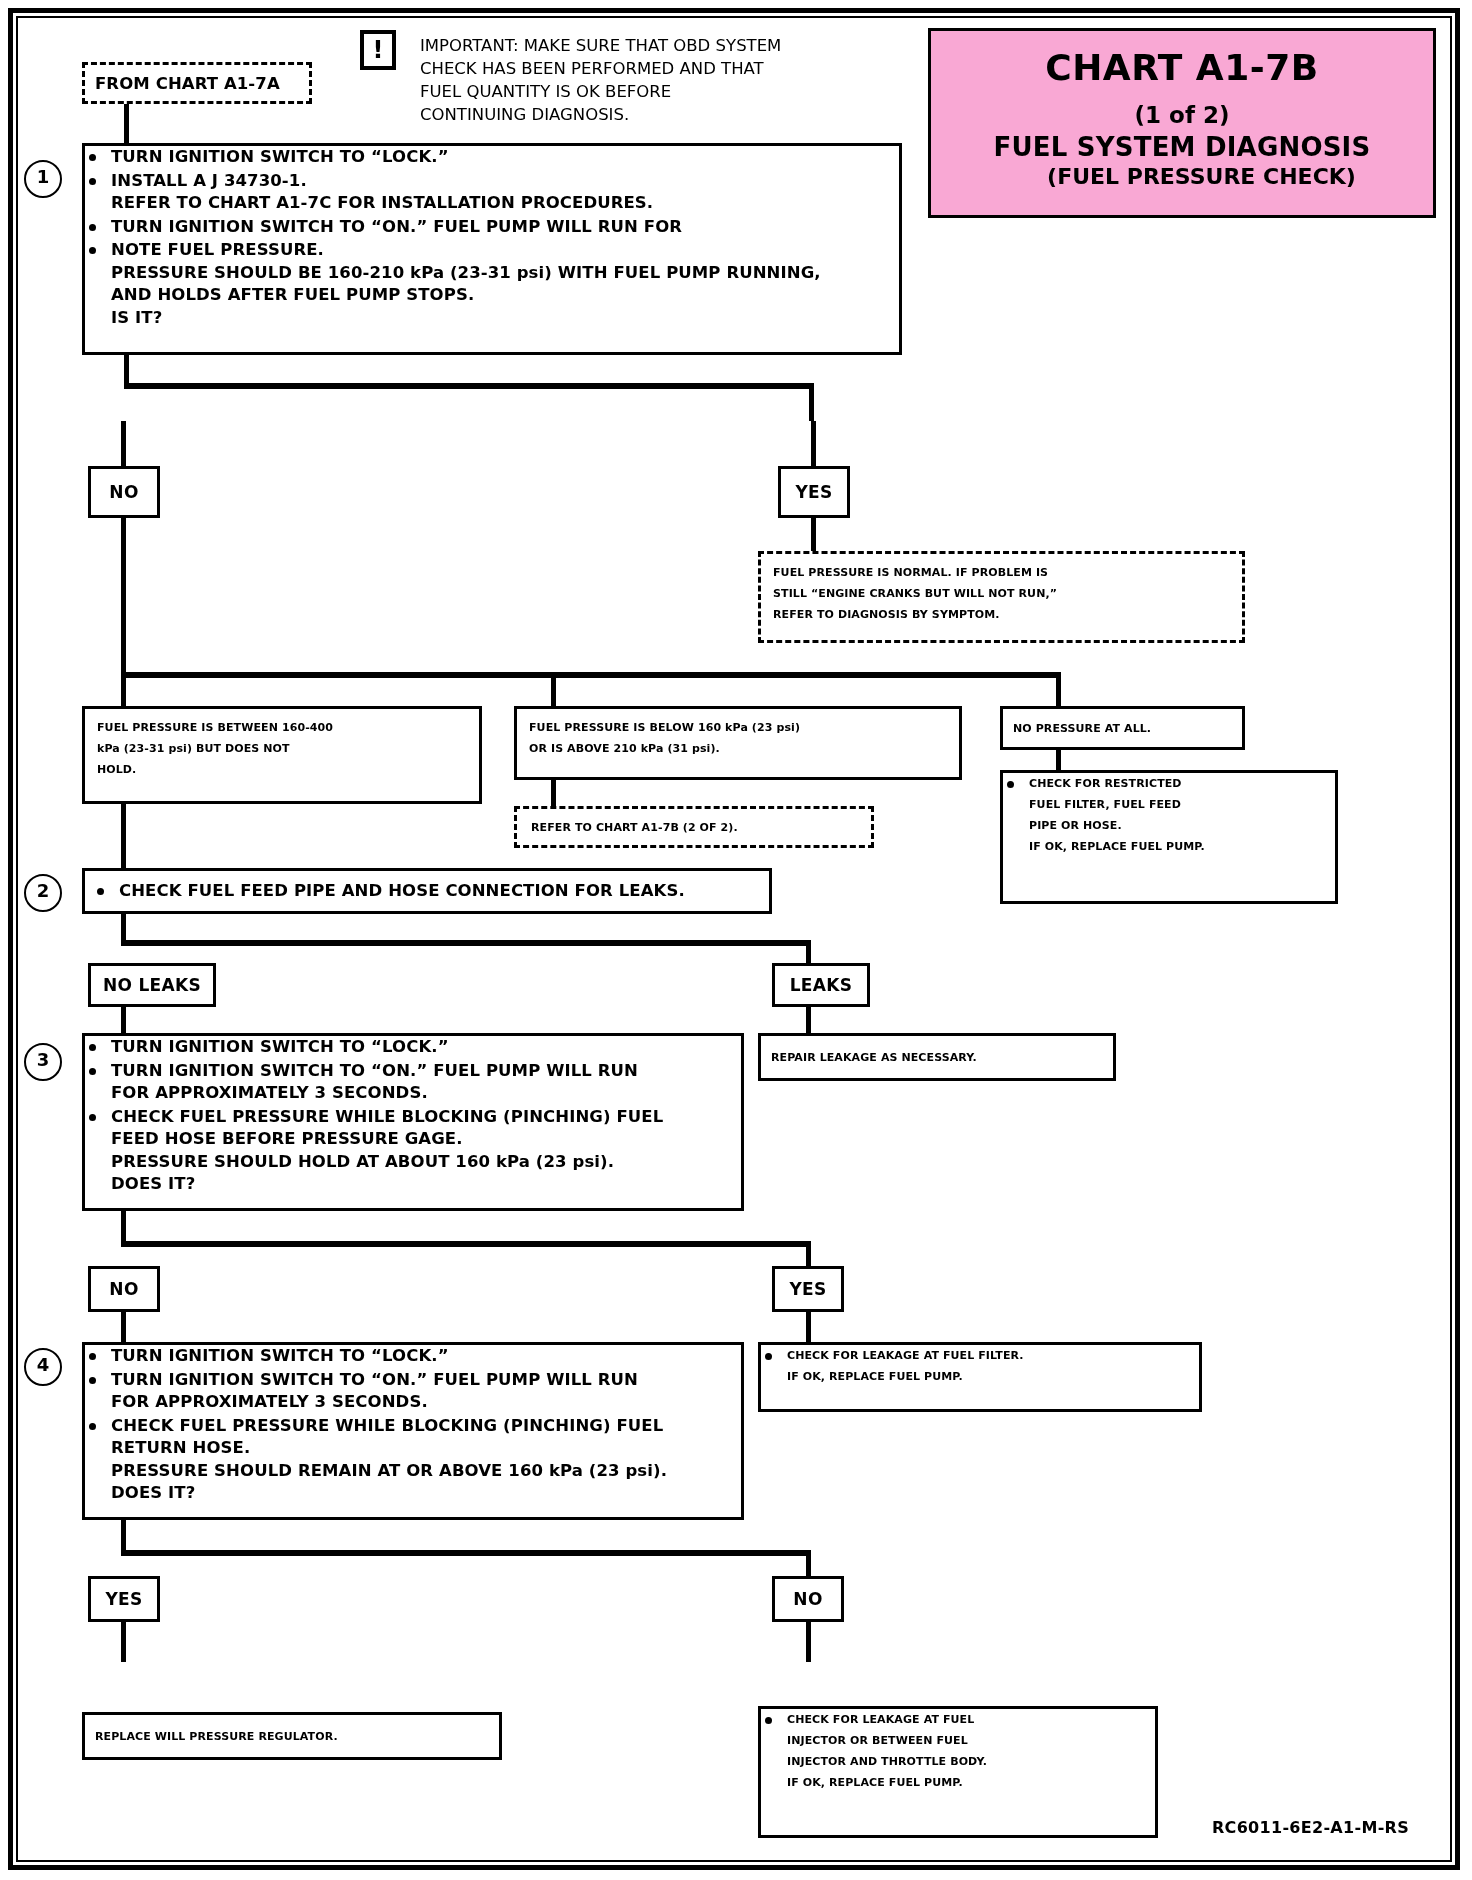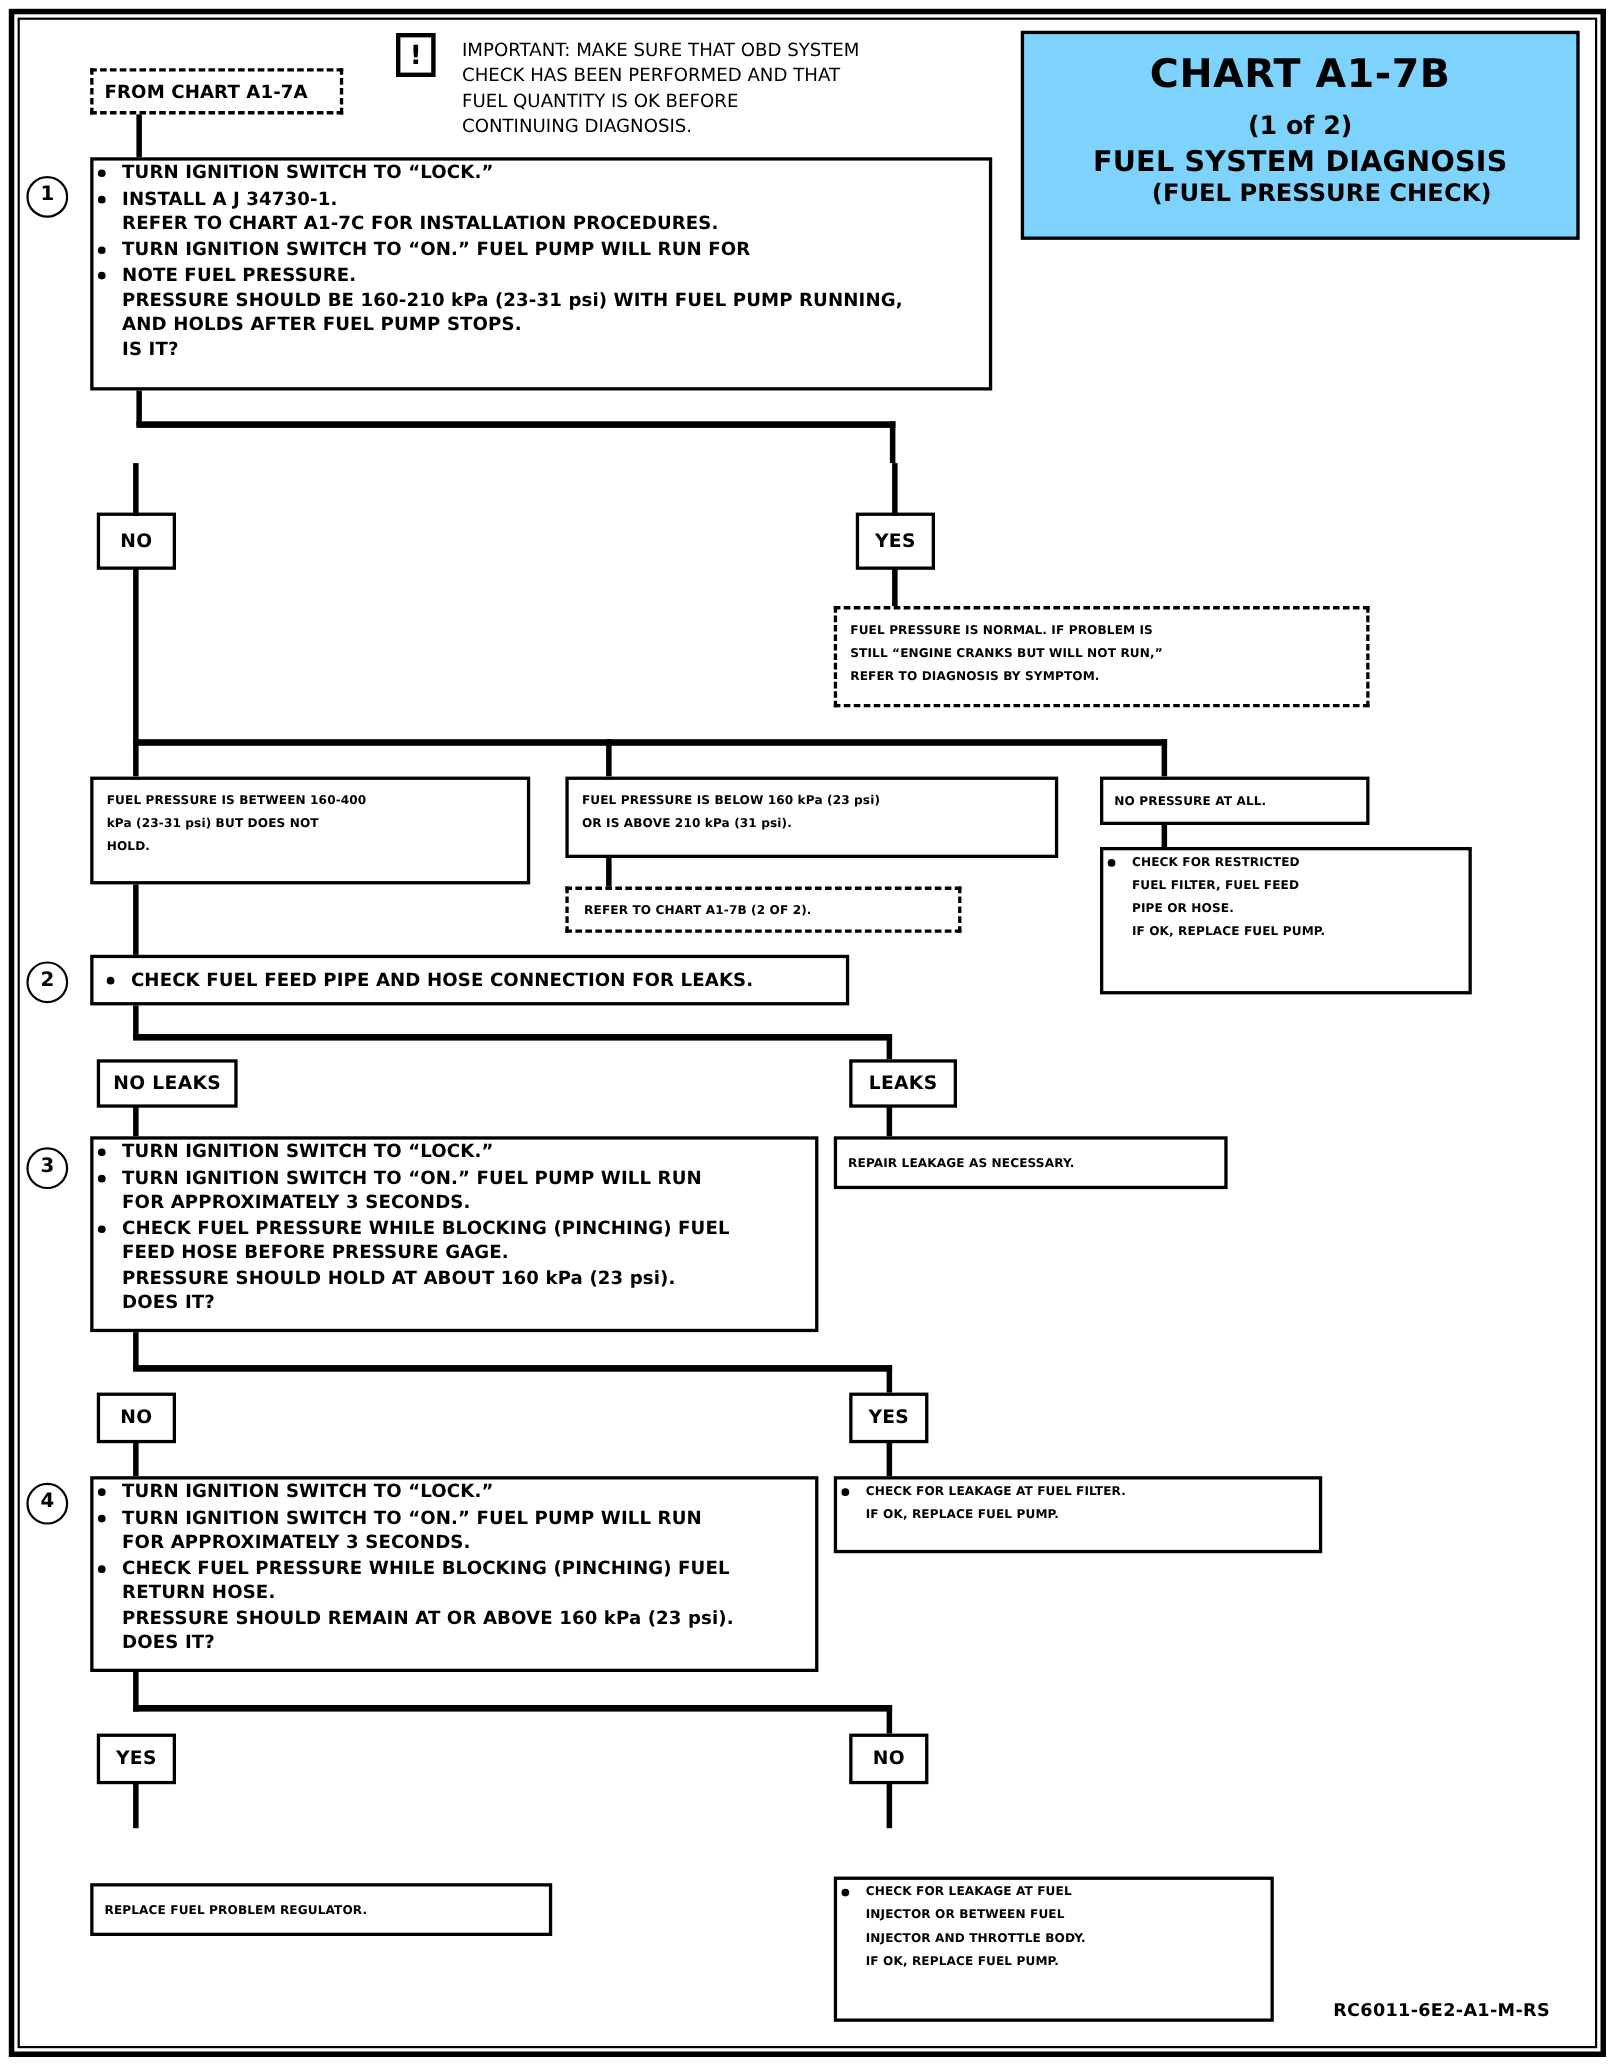--- a/index.html
+++ b/index.html
@@ -114,21 +114,21 @@
     align-items: center;
     justify-content: center;
     box-sizing: border-box;
     letter-spacing: 0.3px;
   }
 
   
   .title-block {
     position: absolute;
     border: 3px solid #000;
-    background: #7dd3fc;
+    background: #f9a8d4;
     box-sizing: border-box;
     text-align: center;
   }
   .title-main {
     font-size: 36px;
     font-weight: bold;
     letter-spacing: 0.5px;
   }
   .title-sub1 {
     font-size: 23px;
@@ -370,21 +370,21 @@
   <div class="ln" style="left:121px; top:1520px; width:5px; height:36px;"></div>
   <div class="ln" style="left:121px; top:1550px; width:690px; height:6px;"></div>
   <div class="ln" style="left:806px; top:1550px; width:5px; height:38px;"></div>
 
   <div class="label-box" style="left:88px; top:1576px; width:72px; height:46px;">YES</div>
   <div class="label-box" style="left:772px; top:1576px; width:72px; height:46px;">NO</div>
   <div class="ln" style="left:121px; top:1620px; width:5px; height:42px;"></div>
   <div class="ln" style="left:806px; top:1620px; width:5px; height:42px;"></div>
 
   <div class="node solid-box" style="left:82px; top:1712px; width:420px; height:48px;">
-    <div class="txt-sm" style="padding:11px 0 0 10px;">REPLACE FUEL PROBLEM REGULATOR.</div>
+    <div class="txt-sm" style="padding:11px 0 0 10px;">REPLACE WILL PRESSURE REGULATOR.</div>
   </div>
 
   <div class="node solid-box" style="left:758px; top:1706px; width:400px; height:132px;">
     <ul class="blist txt-sm pad">
       <li>
         <span>CHECK FOR LEAKAGE AT FUEL</span>
         <span class="subline">INJECTOR OR BETWEEN FUEL</span>
         <span class="subline">INJECTOR AND THROTTLE BODY.</span>
         <span class="subline">IF OK, REPLACE FUEL PUMP.</span>
       </li>

